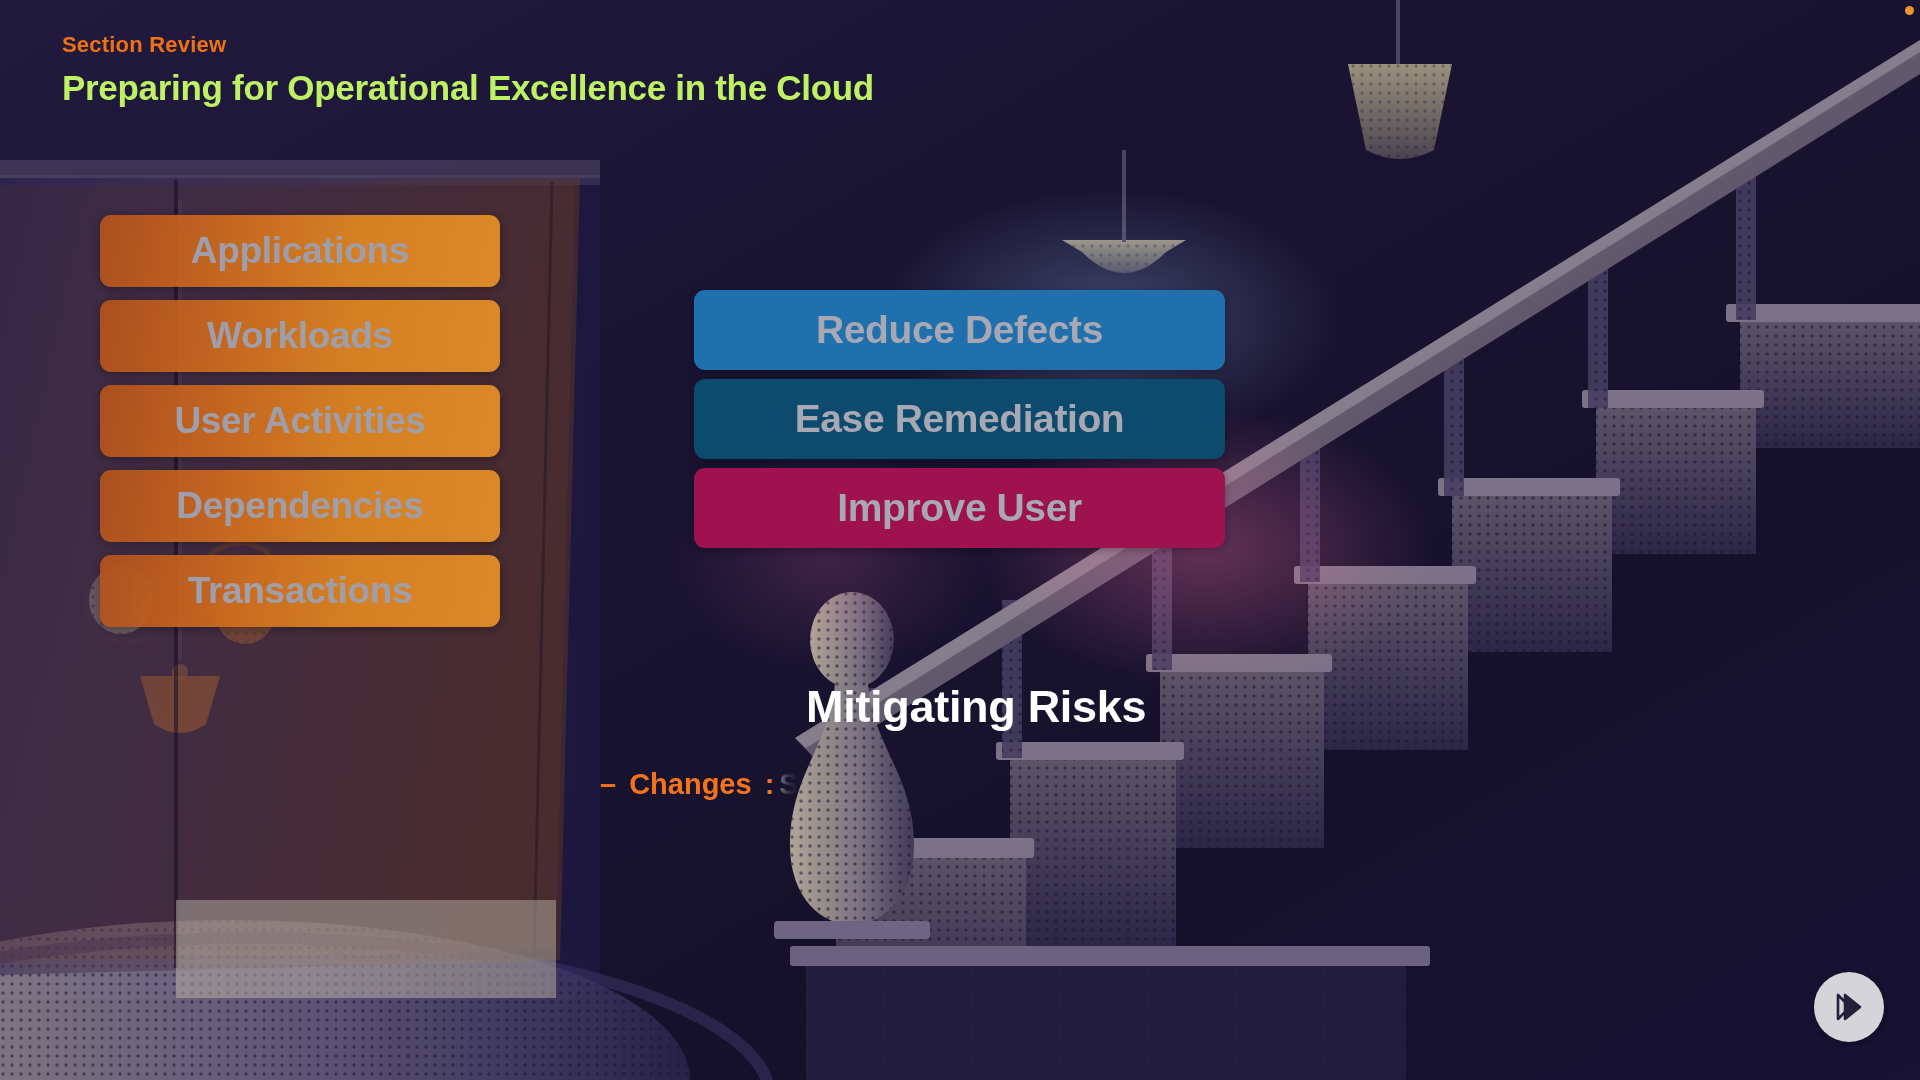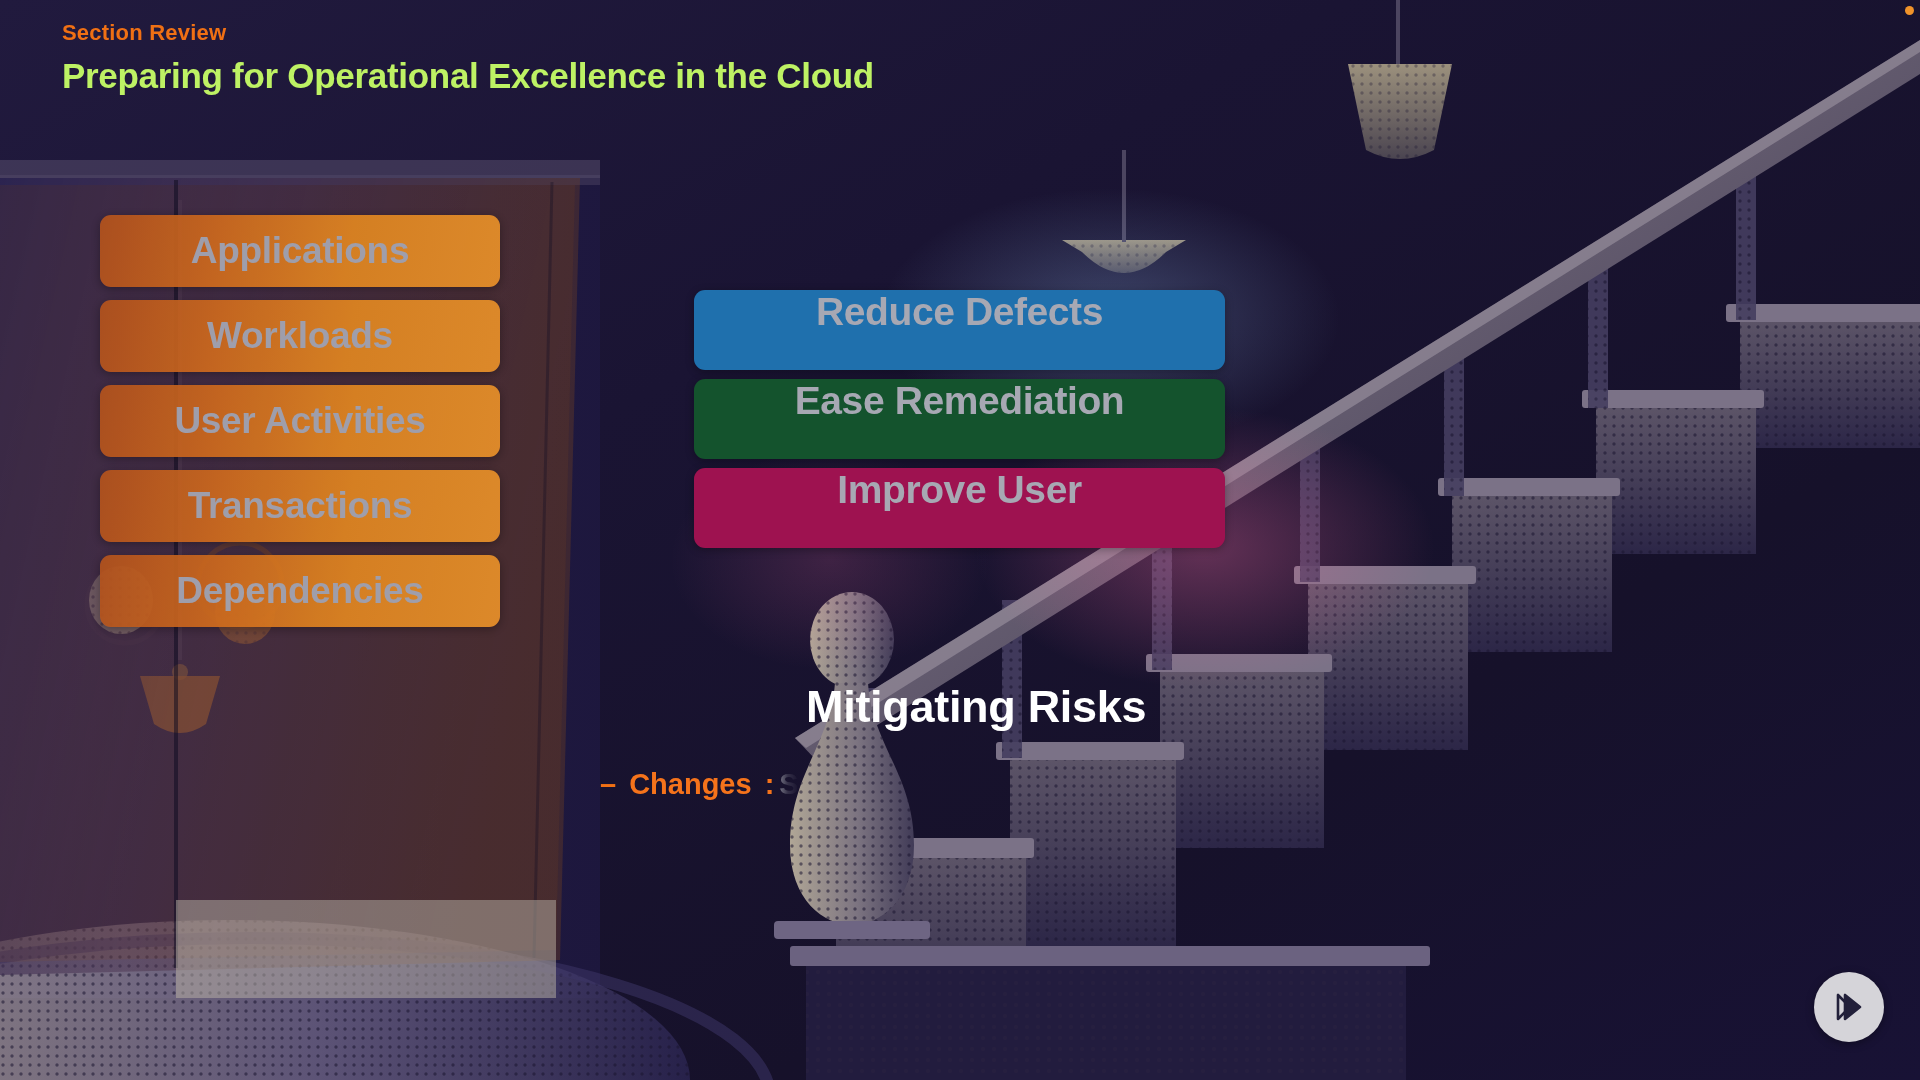--- a/index.html
+++ b/index.html
@@ -7,21 +7,21 @@
   body {
     font-family:"Liberation Sans", sans-serif;
     position:relative;
   }
 
   
   #scene { position:absolute; inset:0; overflow:hidden; background:#191430; }
   #scene svg { position:absolute; inset:0; display:block; }
 
   
-  #header { position:absolute; left:62px; top:20px; z-index:40; }
+  #header { position:absolute; left:62px; top:32px; z-index:40; }
   #eyebrow {
     font-size:22px; font-weight:bold; color:#f07014;
     letter-spacing:0.2px; line-height:1.2;
   }
   #maintitle {
     font-size:35px; font-weight:bold; color:#bef264;
     letter-spacing:-0.3px; margin-top:10px; white-space:nowrap;
   }
 
   
@@ -42,29 +42,29 @@
     box-shadow:0 2px 10px rgba(0,0,0,0.35);
   }
   .orange-card span {
     font-size:37px; font-weight:bold; color:#a6a7b4; letter-spacing:-0.3px;
   }
 
   
   #right-col { position:absolute; left:694px; top:290px; width:535px; z-index:30; }
   .bar {
     width:531px; height:80px; border-radius:11px;
-    display:flex; justify-content:center;
+    display:flex; align-items:center; justify-content:center;
     margin-bottom:9px;
     box-shadow:0 2px 9px rgba(0,0,0,0.3);
   }
   .bar span {
     font-size:39px; font-weight:bold; color:#a7a8b3; letter-spacing:-0.4px;
   }
   .bar.b-blue    { background:#1f70ad; }
-  .bar.b-purple  { background:#14532d; }
+  .bar.b-purple  { background:#0c4a6e; }
   .bar.b-magenta { background:#9e1250; }
 
   
   #mitigating {
     position:absolute; left:806px; top:681px; z-index:30;
     font-size:45px; font-weight:bold; color:#ffffff; letter-spacing:-0.3px;
     white-space:nowrap;
   }
   #changes-line {
     position:absolute; left:600px; top:768px; z-index:30;
@@ -279,24 +279,24 @@
   <div class="orange-card">
     <span>Applications</span>
   </div>
   <div class="orange-card">
     <span>Workloads</span>
   </div>
   <div class="orange-card">
     <span>User Activities</span>
   </div>
   <div class="orange-card">
+    <span>Dependencies</span>
+  </div>
+  <div class="orange-card">
     <span>Transactions</span>
-  </div>
-  <div class="orange-card">
-    <span>Dependencies</span>
   </div>
 </div>
 
 <div id="right-col">
   <div class="bar b-blue">
     <span>Reduce Defects</span>
   </div>
   <div class="bar b-purple">
     <span>Ease Remediation</span>
   </div>

